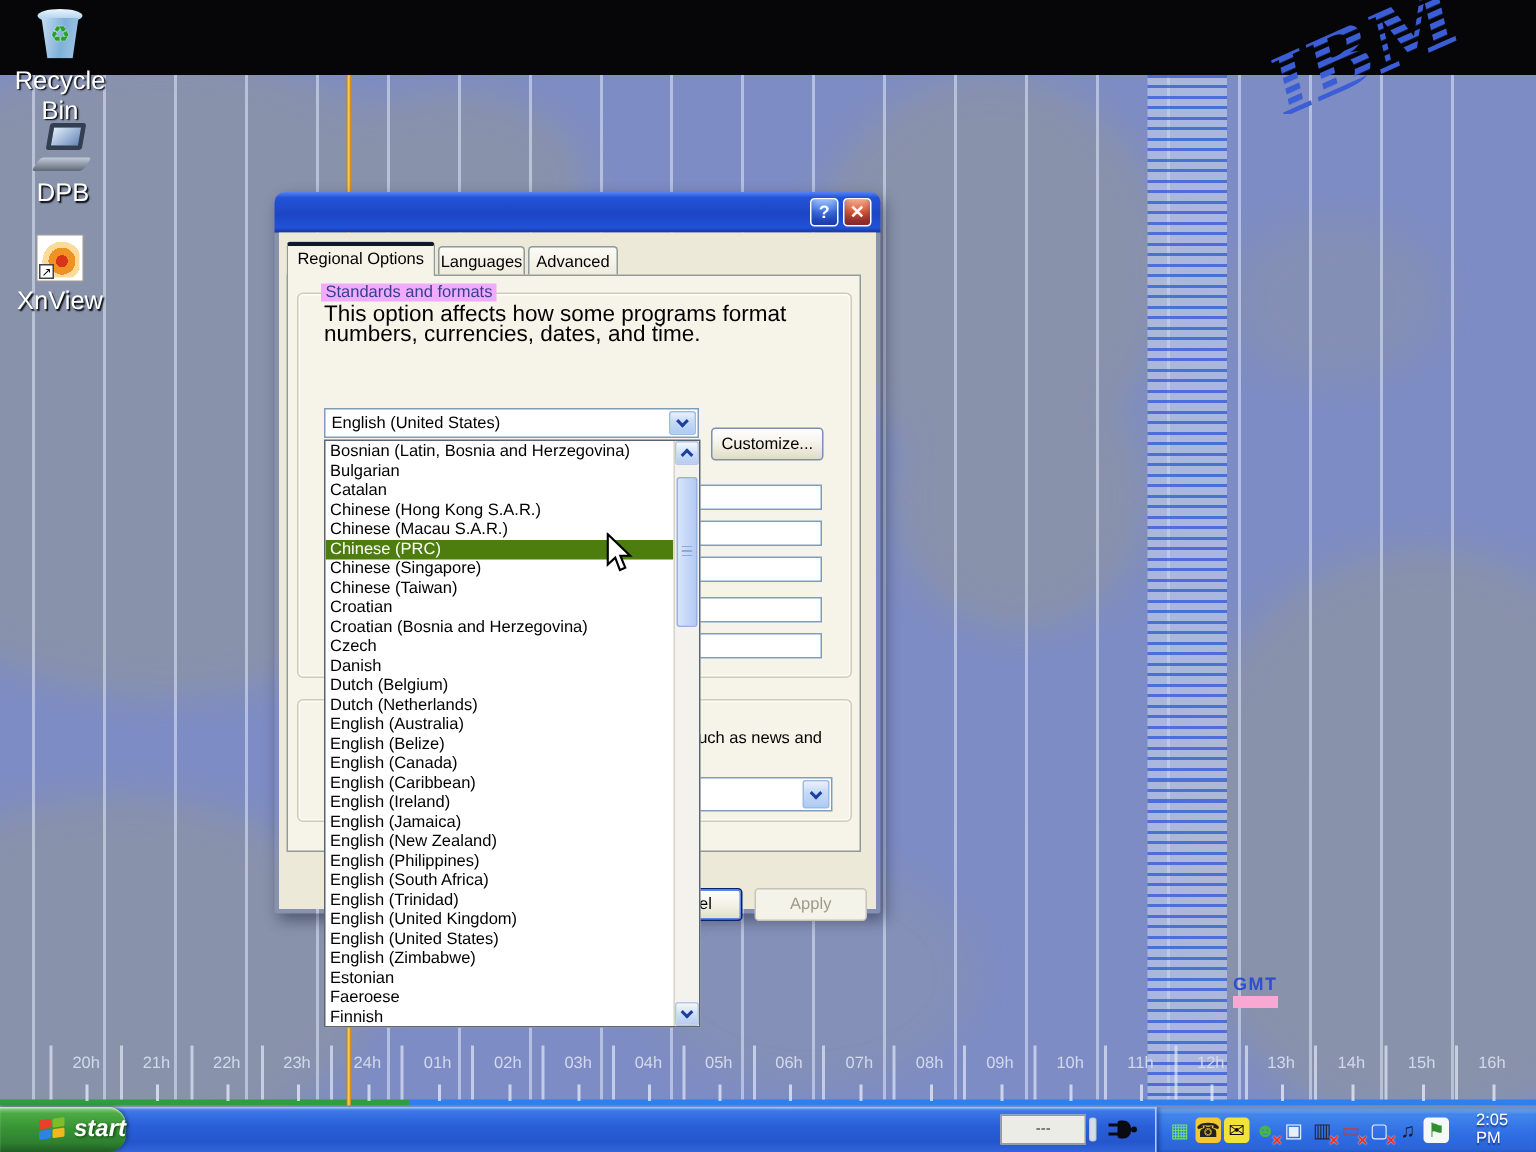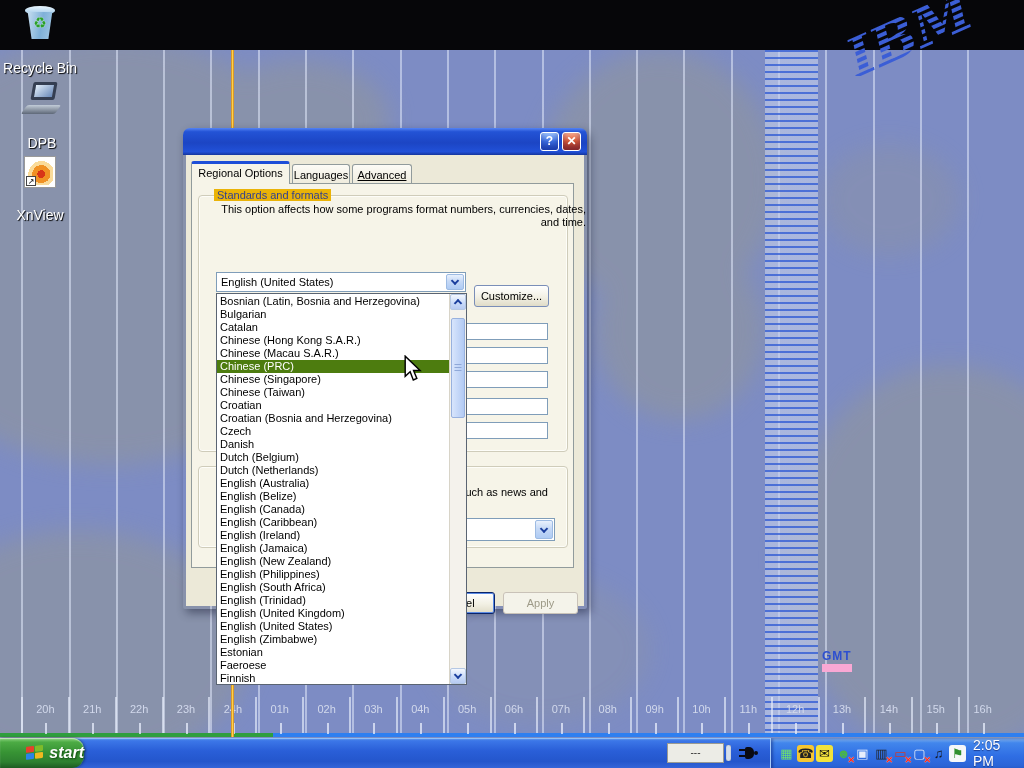--- a/index.html
+++ b/index.html
@@ -16,34 +16,34 @@
   .gmt-band { position:absolute; left:765px; width:53px; top:50px; bottom:33px;
     background:
       repeating-linear-gradient(180deg, rgba(62,102,215,.85) 0 2px, rgba(190,202,235,.45) 2px 7px),
       rgba(205,215,242,.35); }
   .gmt-label { position:absolute; left:822px; top:649px; font-size:12px; font-weight:bold;
     color:#2d4fd0; border-bottom:8px solid #f9a8d4; padding-bottom:1px; letter-spacing:1px; }
   .top-bar { position:absolute; left:0; top:0; width:1024px; height:50px; background:#060609; }
   .ibm-logo { position:absolute; left:815px; top:-14px; }
   .orange-line { position:absolute; left:231px; top:50px; height:687px; width:3px; z-index:2;
     background:linear-gradient(90deg,#c87d18,#ffd24a 50%,#c87d18); }
-  .hour-scale { position:absolute; left:0; top:697px; height:36px; width:852px; z-index:1;
+  .hour-scale { position:absolute; left:12px; top:697px; height:36px; width:852px; z-index:1;
     display:flex; padding-left:21px; }
   .hour-cell { flex:0 0 46.86px; position:relative; border-left:2px solid rgba(232,238,252,.65);
     text-align:center; }
   .hour-label { display:block; margin-top:6px; font-size:11px; color:#d2d9ec; }
   .hour-cell .tick { position:absolute; left:50%; bottom:-1px; width:2px; height:11px;
     background:rgba(232,238,252,.75); }
   .shore-strip { position:absolute; left:0; top:733px; height:4px; width:1024px; display:flex; }
   .shore-strip .green { width:273px; background:#2f9e3e; }
   .shore-strip .blue { flex:1; background:#2e7ff0; }
 
   
   .desk-icon { position:absolute; z-index:3; width:76px; text-align:center; cursor:default; }
-  .desk-icon .label { display:block; margin-top:19px; font-size:14px; color:#fff;
+  .desk-icon .label { display:block; margin-top:3px; font-size:17px; color:#fff;
     text-shadow:1px 1px 1px #000; }
   .di-recycle { left:2px; top:5px; }
   .bin { position:relative; width:32px; height:36px; margin:0 auto; }
   .bin .body { position:absolute; left:2px; top:4px; width:28px; height:30px;
     background:linear-gradient(100deg,#cfe4f4,#7fb0d8 55%,#a8ccE8);
     clip-path:polygon(6% 10%, 94% 10%, 80% 100%, 20% 100%); }
   .bin .lid { position:absolute; left:1px; top:1px; width:30px; height:9px;
     background:linear-gradient(#eaf6ff,#9cc6e6); border-radius:50%; }
   .bin .recycle-glyph { position:absolute; left:0; right:0; top:9px; font-size:15px;
     color:#2aa02a; text-shadow:0 0 1px #fff; }
@@ -76,33 +76,33 @@
     color:#fff; font-size:12px; font-weight:bold; line-height:17px; text-align:center;
     box-shadow:inset 0 -6px 6px rgba(0,0,90,.35); }
   .tb-help { background:linear-gradient(180deg,#9cc0fa,#3f74e8 50%,#2a5cd8); }
   .tb-close { background:linear-gradient(180deg,#f4a78d,#e25b33 50%,#c83a14); }
   .client { position:absolute; left:3px; top:27px; width:398px; height:451px; background:#ECE9D8; }
 
   .tab { position:absolute; font-size:11px; color:#000; text-align:center;
     background:linear-gradient(180deg,#fcfbf6,#eeebdc); border:1px solid #919B9C;
     border-bottom:none; border-radius:3px 3px 0 0; padding-top:4px; }
   .tab-regional { left:8px; top:33px; width:99px; height:23px; background:#F6F4E8; z-index:2;
-    border-top:3px solid #1d4ed8; padding-top:3px; font-weight:normal; }
+    border-top:3px solid #0f172a; padding-top:3px; font-weight:normal; }
   .tab-languages { left:109px; top:36px; width:58px; height:20px; }
-  .tab-advanced { left:169px; top:36px; width:60px; height:20px;text-decoration:underline; }
+  .tab-advanced { left:169px; top:36px; width:60px; height:20px; }
   .tab-panel { position:absolute; left:8px; top:55px; width:383px; height:385px;
     background:#F6F4E8; border:1px solid #919B9C; }
 
   .group-box { position:absolute; border:1px solid #cfccba; border-radius:4px;
     box-shadow:inset 0 0 0 1px #fdfdf8; }
   .group1 { left:15px; top:67px; width:370px; height:257px; }
   .group2 { left:15px; top:338px; width:370px; height:82px; }
   .group-caption { position:absolute; left:31px; top:61px; font-size:11px; color:#33418f;
-    background:#eab308; padding:0 3px; }
-  .body-text { position:absolute; font-size:11px; color:#000; line-height:13px;text-align:right; }
+    background:#f0abfc; padding:0 3px; }
+  .body-text { position:absolute; font-size:15px; color:#000; line-height:13px; }
   .txt-desc { left:33px; top:75px; width:370px; }
   .txt-instr { left:33px; top:112px; width:370px; }
   .loc-text { position:absolute; right:39px; top:358px; font-size:11px; color:#000;
     white-space:nowrap; }
 
   .combo { position:absolute; background:#fff; border:1px solid #7F9DB9; display:flex;
     align-items:center; }
   .combo1 { left:33px; top:144px; width:250px; height:20px; }
   .combo-loc { left:115px; top:390px; width:257px; height:23px; }
   .combo .value { flex:1; font-size:11px; padding-left:4px; white-space:nowrap; overflow:hidden; }
@@ -194,21 +194,21 @@
   .plug-icon .p-tail { position:absolute; left:15px; top:5px; width:4px; height:4px;
     background:#0a0a12; border-radius:50%; }
   .tray { position:absolute; left:770px; right:0; top:0; bottom:0; display:flex;
     align-items:center; gap:2px; padding-left:7px;
     background:linear-gradient(180deg,#8cbcf6 0%,#4286ec 16%,#2f6ee4 60%,#2a62d4 100%);
     border-left:1px solid #a8ccfa; box-shadow:inset 2px 1px 3px rgba(0,0,70,.35); }
   .tray-icon { width:17px; height:17px; flex:0 0 auto; display:flex; align-items:center;
     justify-content:center; font-size:13px; position:relative; border-radius:3px; }
   .tray-icon .badge { position:absolute; right:-3px; bottom:-3px; color:#ff2818; font-size:9px;
     font-weight:bold; text-shadow:0 0 1px #fff; }
-  .tray-clock { color:#fff; font-size:14px; margin-left:5px; text-shadow:0 1px 1px rgba(0,0,60,.5); }
+  .tray-clock { color:#fff; font-size:11px; margin-left:16px; text-shadow:0 1px 1px rgba(0,0,60,.5); }
 </style>
 </head>
 <body>
 
 <div class="wallpaper">
   <svg class="continents" width="1024" height="768" viewBox="0 0 1024 768">
     <filter id="blur">
         <feGaussianBlur stdDeviation="12"></feGaussianBlur>
       </filter>
     <g filter="url(#blur)" fill="#8a93a9" opacity="0.9">

